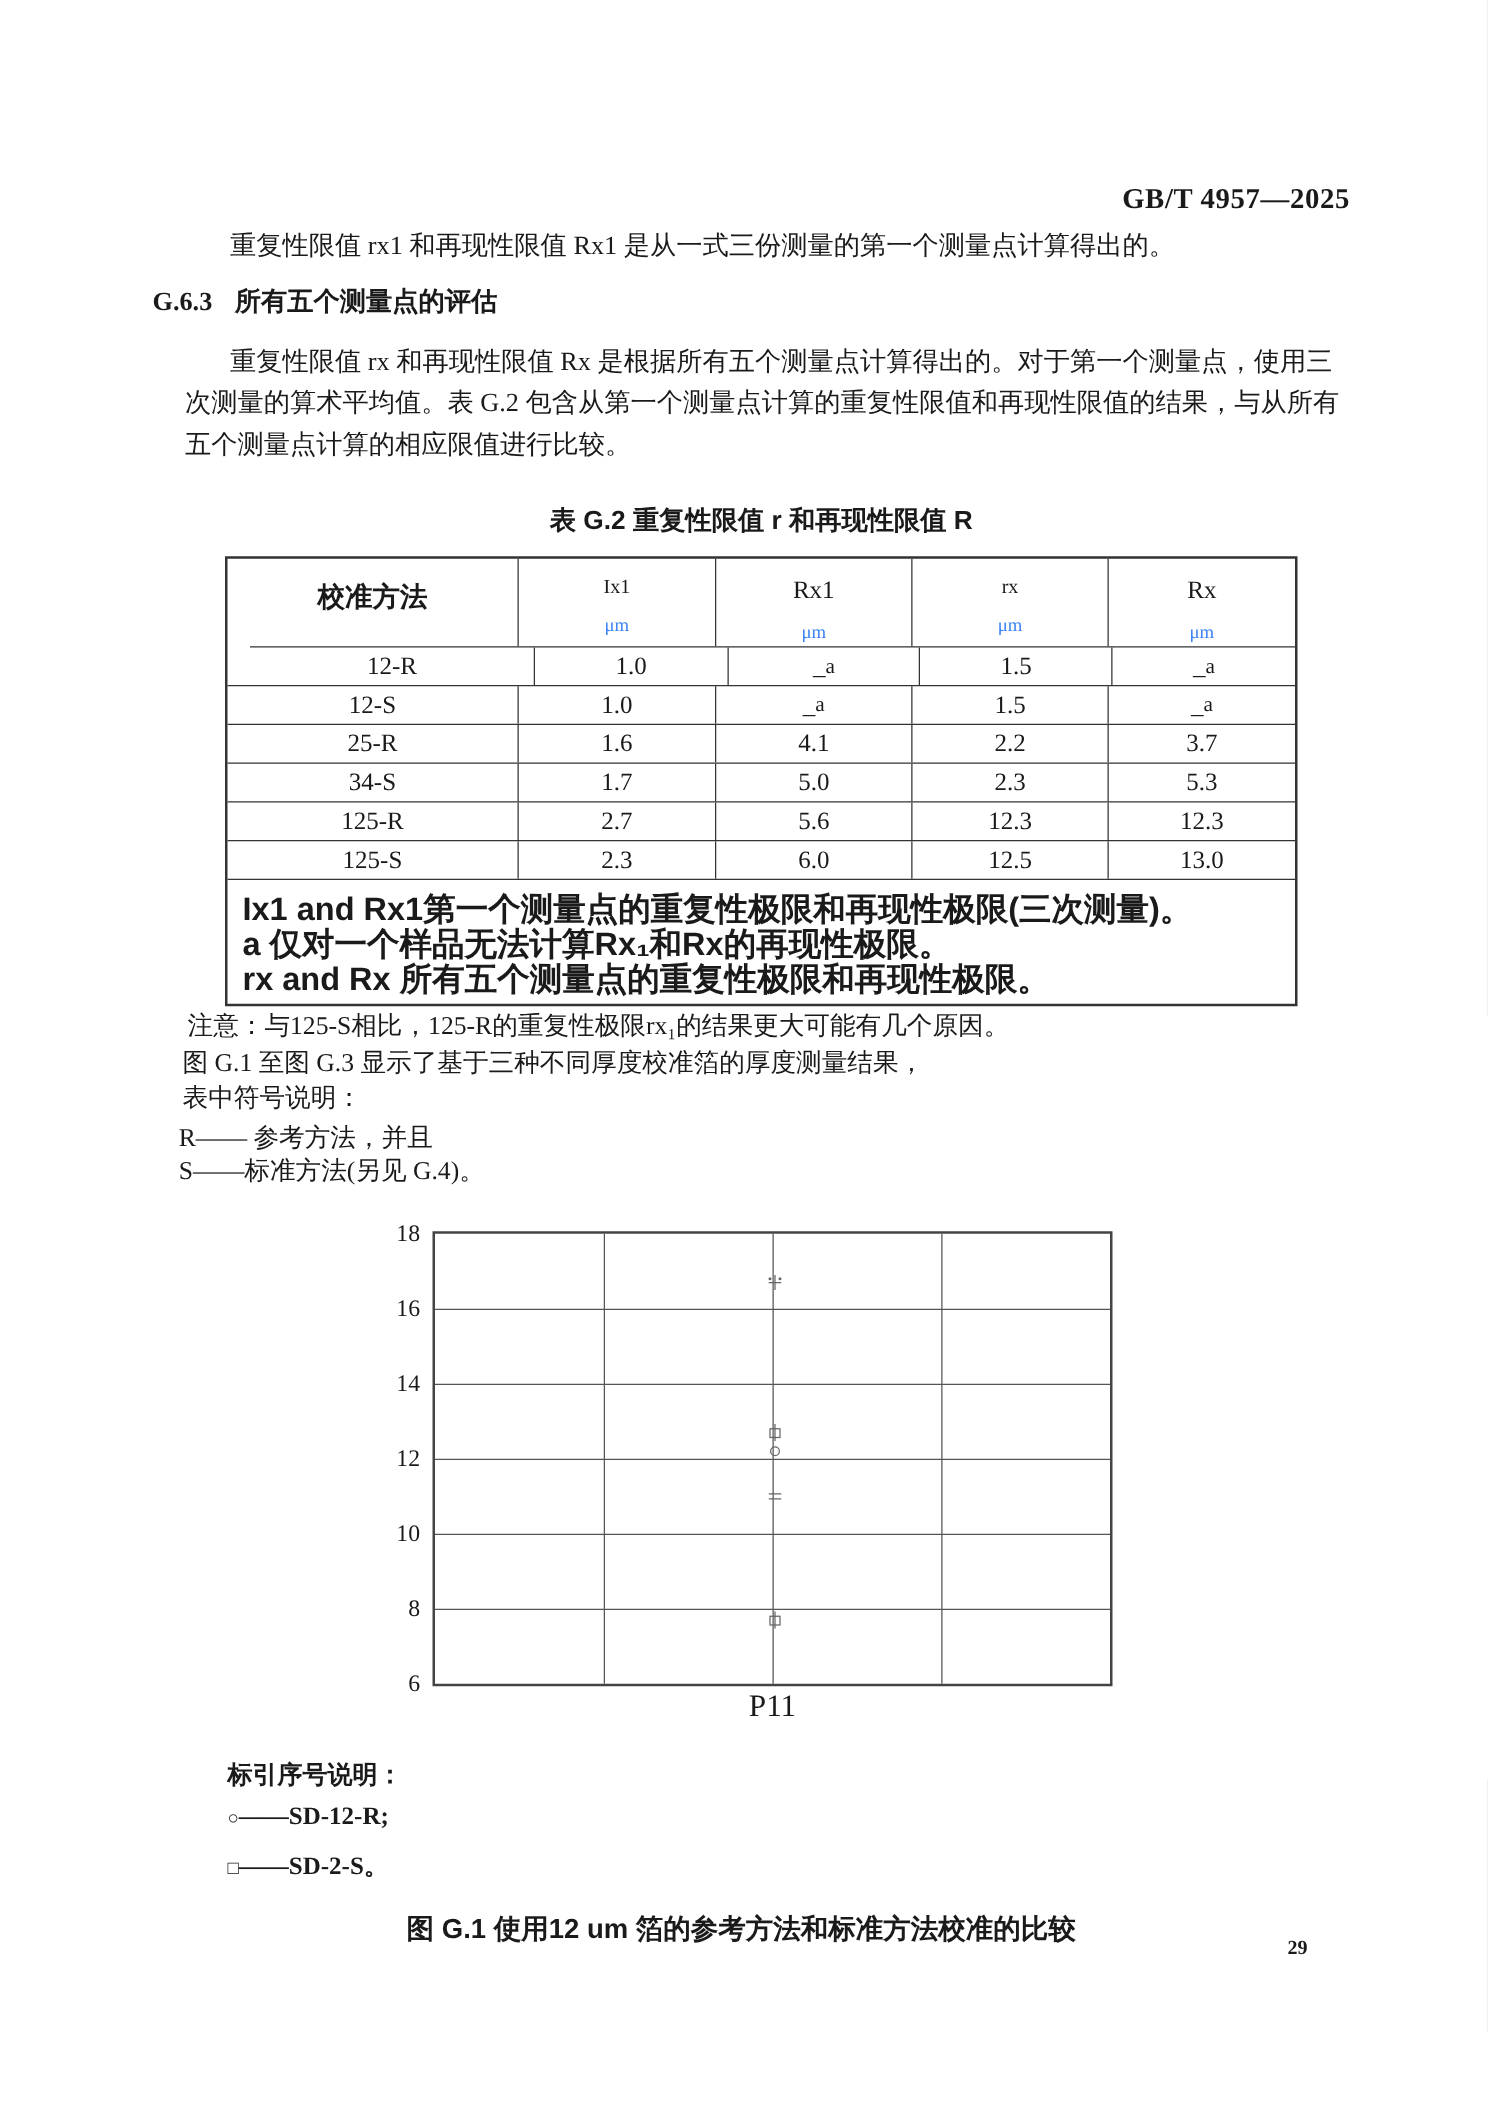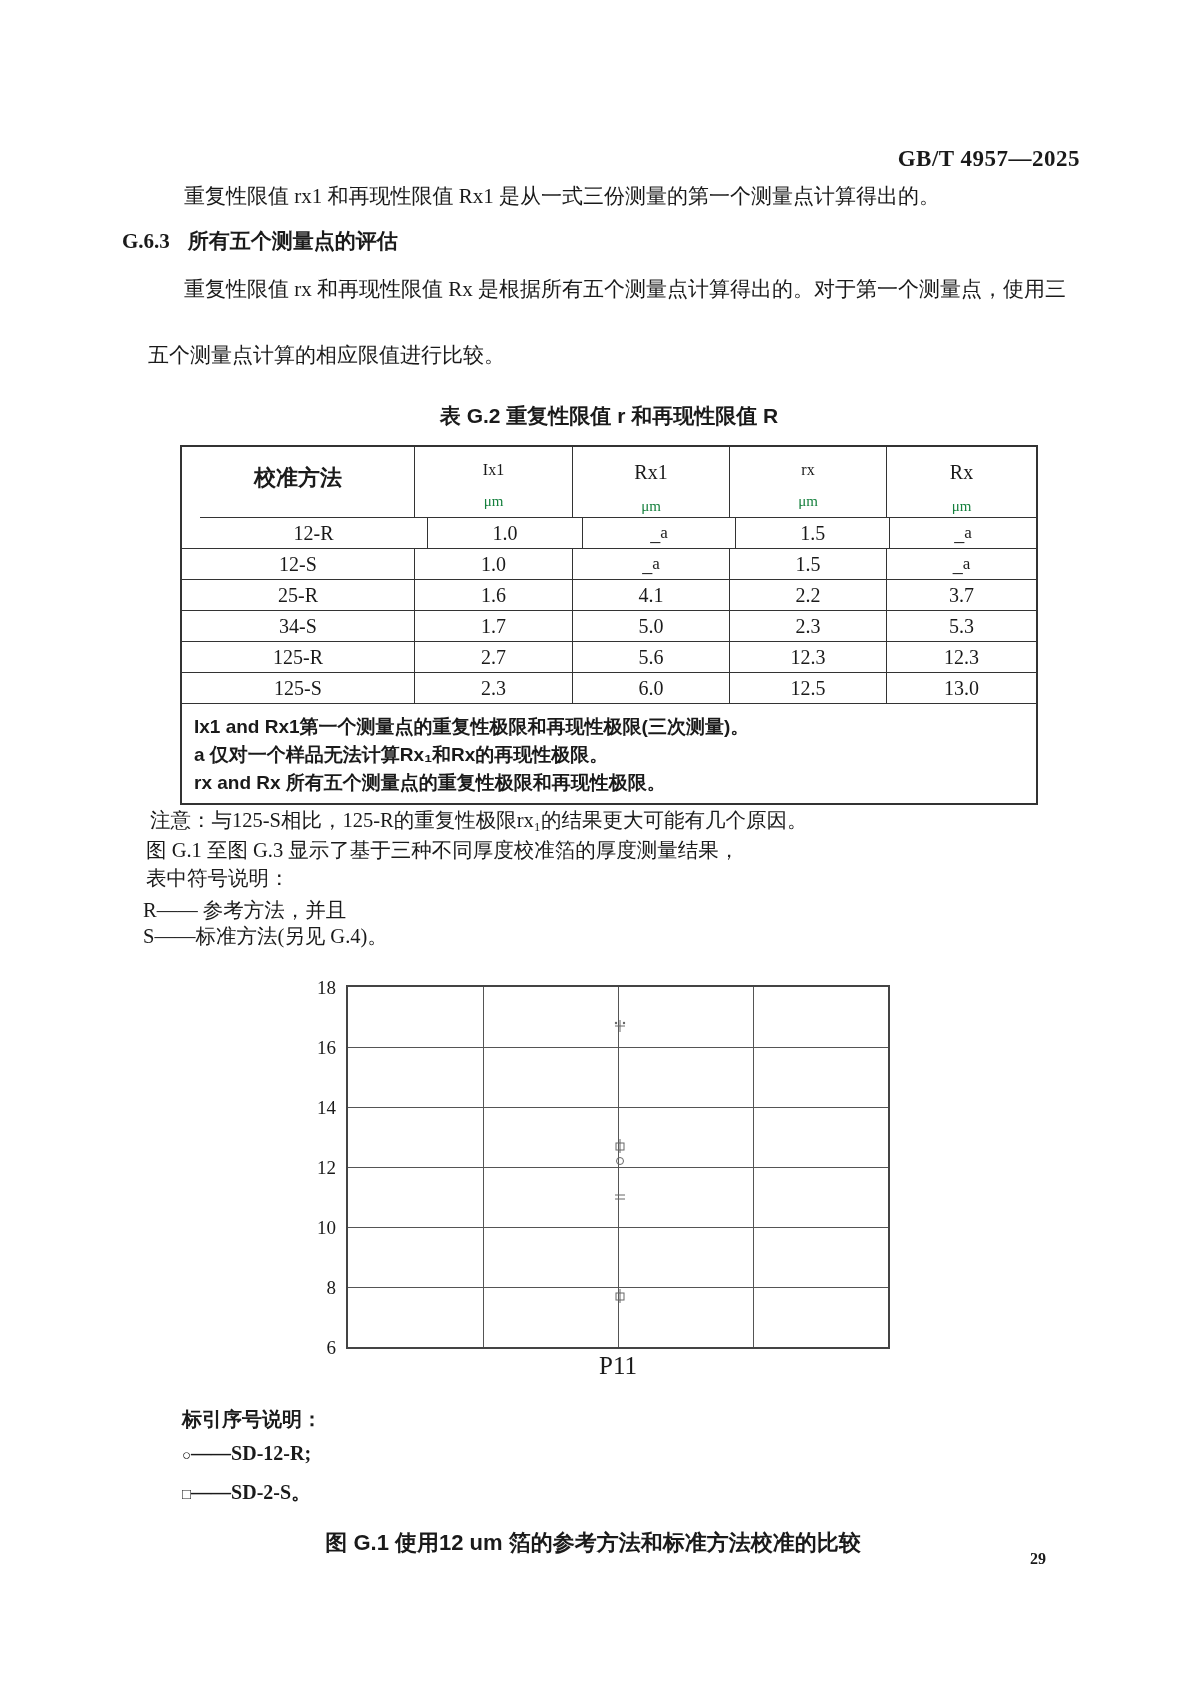--- a/index.html
+++ b/index.html
@@ -18,25 +18,25 @@
   .tbl-caption{font-size:21px;text-align:center;}
   
   #g2-table{border:2px solid #333;}
   .trow{display:flex;border-top:1px solid #333;}
   .trow:first-child{border-top:none;}
   .tcell{border-left:1px solid #333;display:flex;align-items:center;justify-content:center;
          font-size:20px;overflow:hidden;}
   .tcell:first-child{border-left:none;}
   .hdr-sym{font-size:20px;}
   .hdr-sym.small{font-size:16px;}
-  .hdr-unit{font-size:15px;color:#15803d;}
+  .hdr-unit{font-size:15px;color:#3b82f6;}
   .hdr-stack{display:flex;flex-direction:column;align-items:center;justify-content:flex-start;padding-top:14px;gap:14px;}
   .method-head{font-size:22px;display:flex;align-items:flex-start;justify-content:center;padding-top:16px;}
   .foot-area{border-top:1px solid #333;padding:9px 0 6px 12px;}
-  .foot-line{font-size:19px;line-height:28px;font-family:"Liberation Sans","DejaVu Sans",sans-serif;font-weight:bold;white-space:nowrap;}
+  .foot-line{font-size:26px;line-height:28px;font-family:"Liberation Sans","DejaVu Sans",sans-serif;font-weight:bold;white-space:nowrap;}
   .note-line{font-size:20.5px;white-space:nowrap;}
   
   #plot{border:2px solid #444;}
   .gridline-h{position:absolute;left:0;right:0;height:0;border-top:1px solid #555;}
   .gridline-v{position:absolute;top:0;bottom:0;width:0;border-left:1px solid #555;}
   .ytick{position:absolute;font-size:19px;text-align:right;width:44px;}
   .marker{position:absolute;width:14px;height:14px;}
   .xcat{font-size:25px;}
   .legend-title{font-size:20px;}
   .legend-line{font-size:20px;}
@@ -52,20 +52,21 @@
 
   <div class="abs doc-code" style="top:146px;left:0;width:1080px;text-align:right;">GB/T 4957—2025</div>
 
   <div class="abs para" style="top:180px;left:184px;">重复性限值 rx1 和再现性限值 Rx1 是从一式三份测量的第一个测量点计算得出的。</div>
 
   <div class="abs sec-head" style="top:227px;left:122px;">
     <span class="sec-no serif">G.6.3</span><span class="hei">所有五个测量点的评估</span>
   </div>
 
   <div class="abs para" style="top:273px;left:184px;">重复性限值 rx 和再现性限值 Rx 是根据所有五个测量点计算得出的。对于第一个测量点，使用三</div>
+  <div class="abs para" style="top:306px;left:148px;">次测量的算术平均值。表 G.2  包含从第一个测量点计算的重复性限值和再现性限值的结果，与从所有</div>
   <div class="abs para" style="top:339px;left:148px;">五个测量点计算的相应限值进行比较。</div>
 
   <div class="abs tbl-caption hei" style="top:402px;left:180px;width:858px;">表 G.2  重复性限值 r 和再现性限值 R</div>
 
   <div id="g2-table" class="abs" style="top:445px;left:180px;width:854px;">
       <div class="trow" style="height: 70px;">
         <div class="tcell method-head hei" style="width: 232px;">校准方法</div>
         <div class="tcell hdr-stack" style="width: 157px;">
           <div class="hdr-sym small">Ix1</div>
           <div class="hdr-unit">μm</div>

